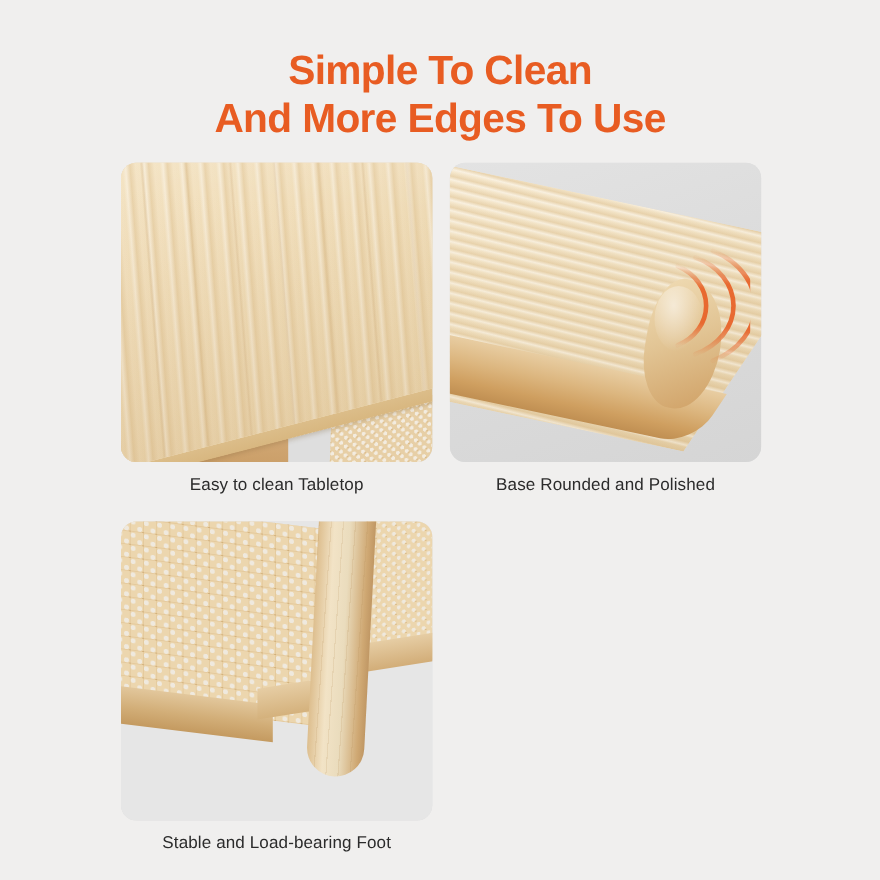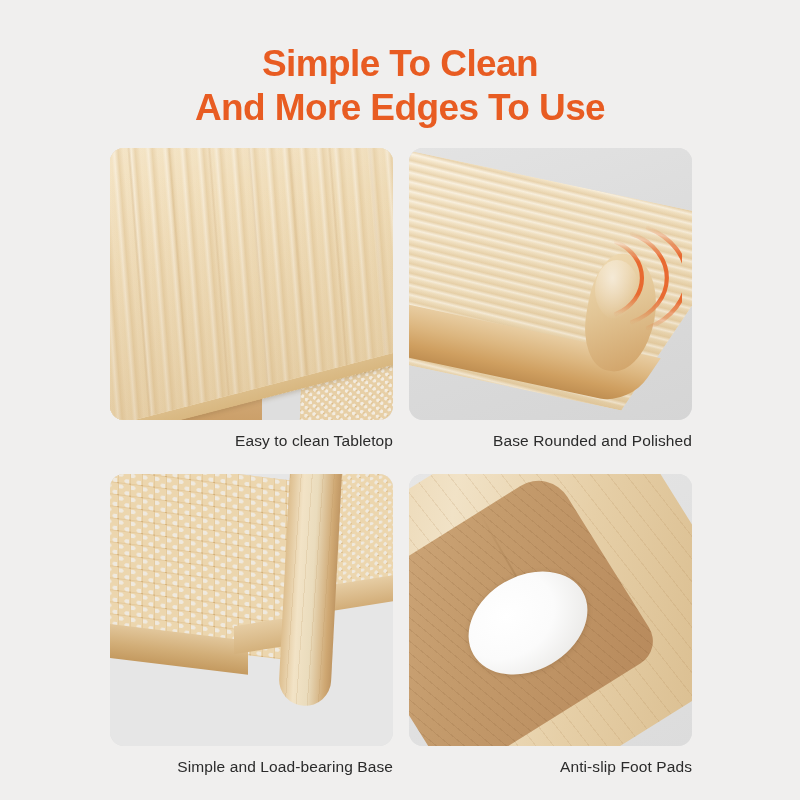--- a/index.html
+++ b/index.html
@@ -58,21 +58,21 @@
     position: relative;
     width: 283px;
     height: 272px;
     border-radius: 14px;
     overflow: hidden;
     background: #dedede;
   }
   .caption {
     height: 42px;
     line-height: 42px;
-    text-align: right;
+    text-align: center;
     font-size: 15.5px;
     color: #2b2b2b;
     letter-spacing: 0.1px;
     white-space: nowrap;
   }
 
   
   .p1-bg { position:absolute; inset:0; background:#dedede; }
   .p1-leg-left {
     position: absolute; left: 6px; top: 222px; width: 34px; height: 56px;
@@ -313,28 +313,18 @@
     <div class="card">
       <div class="photo">
         <div class="p3-bg"></div>
         <div class="p3-rattan-main"></div>
         <div class="p3-rattan-right"></div>
         <div class="p3-rail-far"></div>
         <div class="p3-rail-left"></div>
         <div class="p3-rail-right"></div>
         <div class="p3-leg"></div>
       </div>
-      <div class="caption">Simple and Load-bearing Base</div>
+      <div class="caption">Stable and Load-bearing Foot</div>
     </div>
 
-    <div class="card">
-      <div class="photo">
-        <div class="p4-bg"></div>
-        <div class="p4-leg"></div>
-        <div class="p4-bottom"></div>
-        <div class="p4-seam"></div>
-        <div class="p4-pad"></div>
-      </div>
-      <div class="caption">Anti-slip Foot Pads</div>
-    </div>
 
   </div>
 </div>
 
 </body></html>

